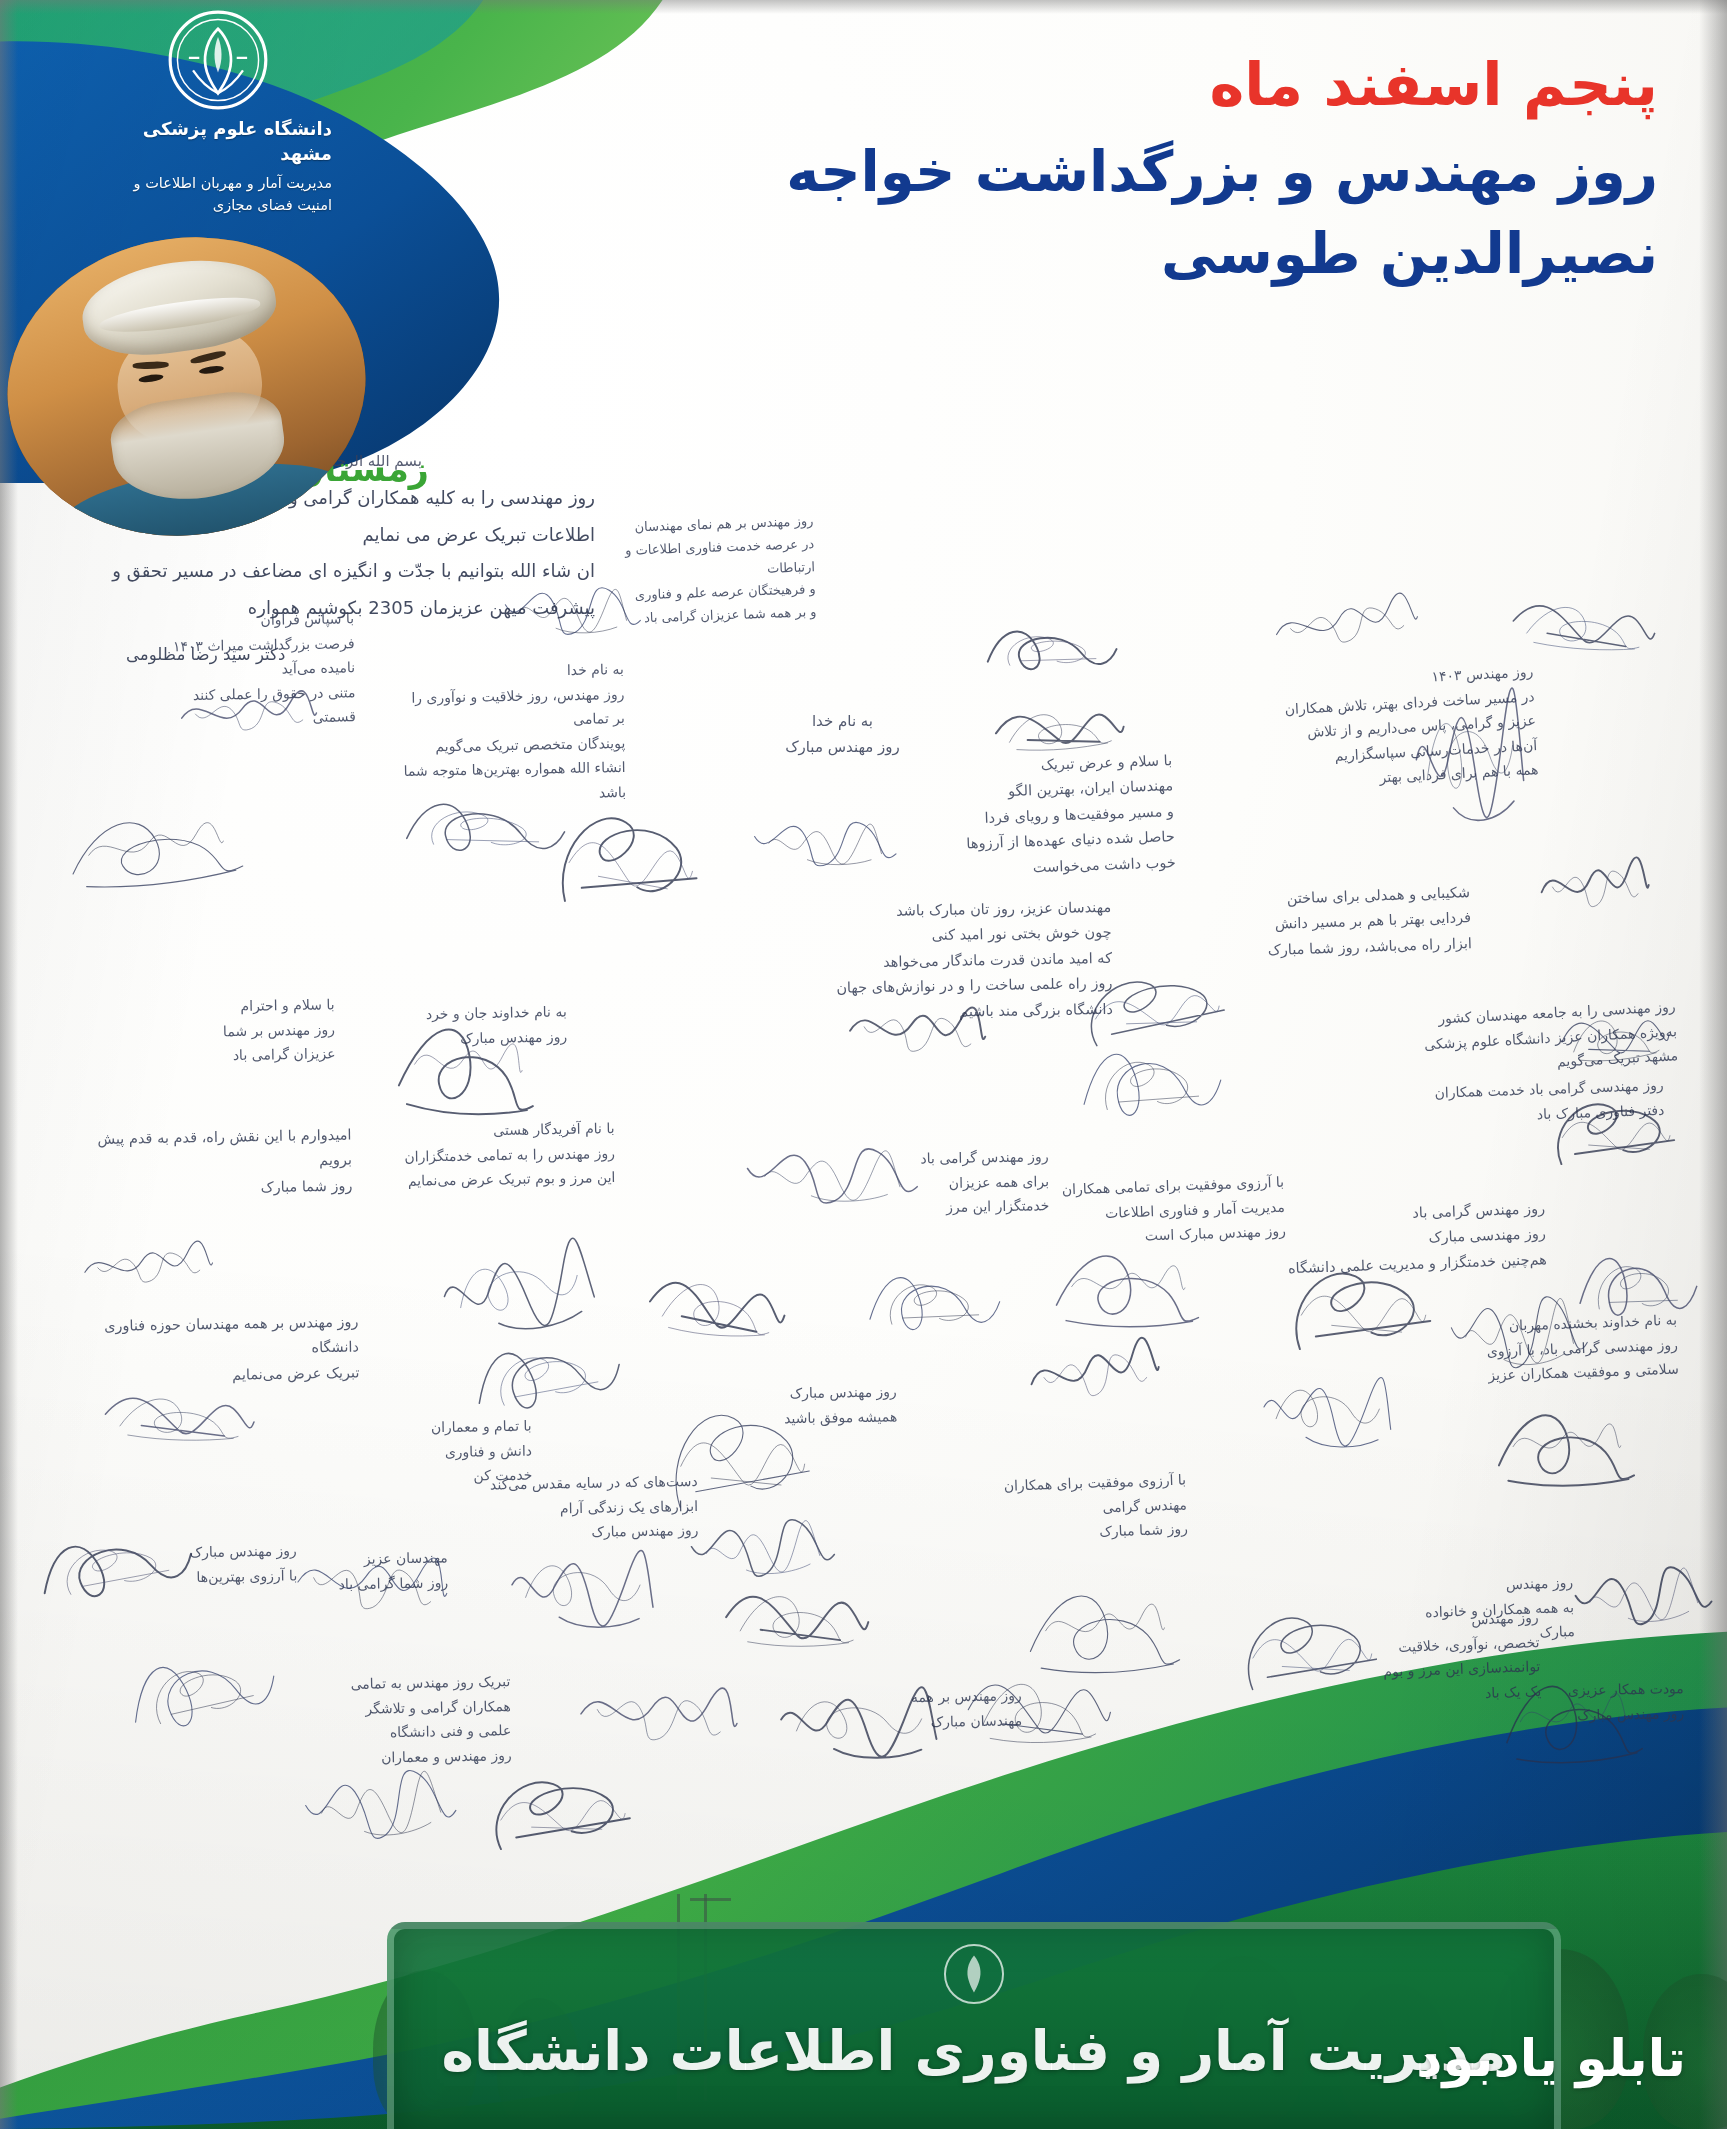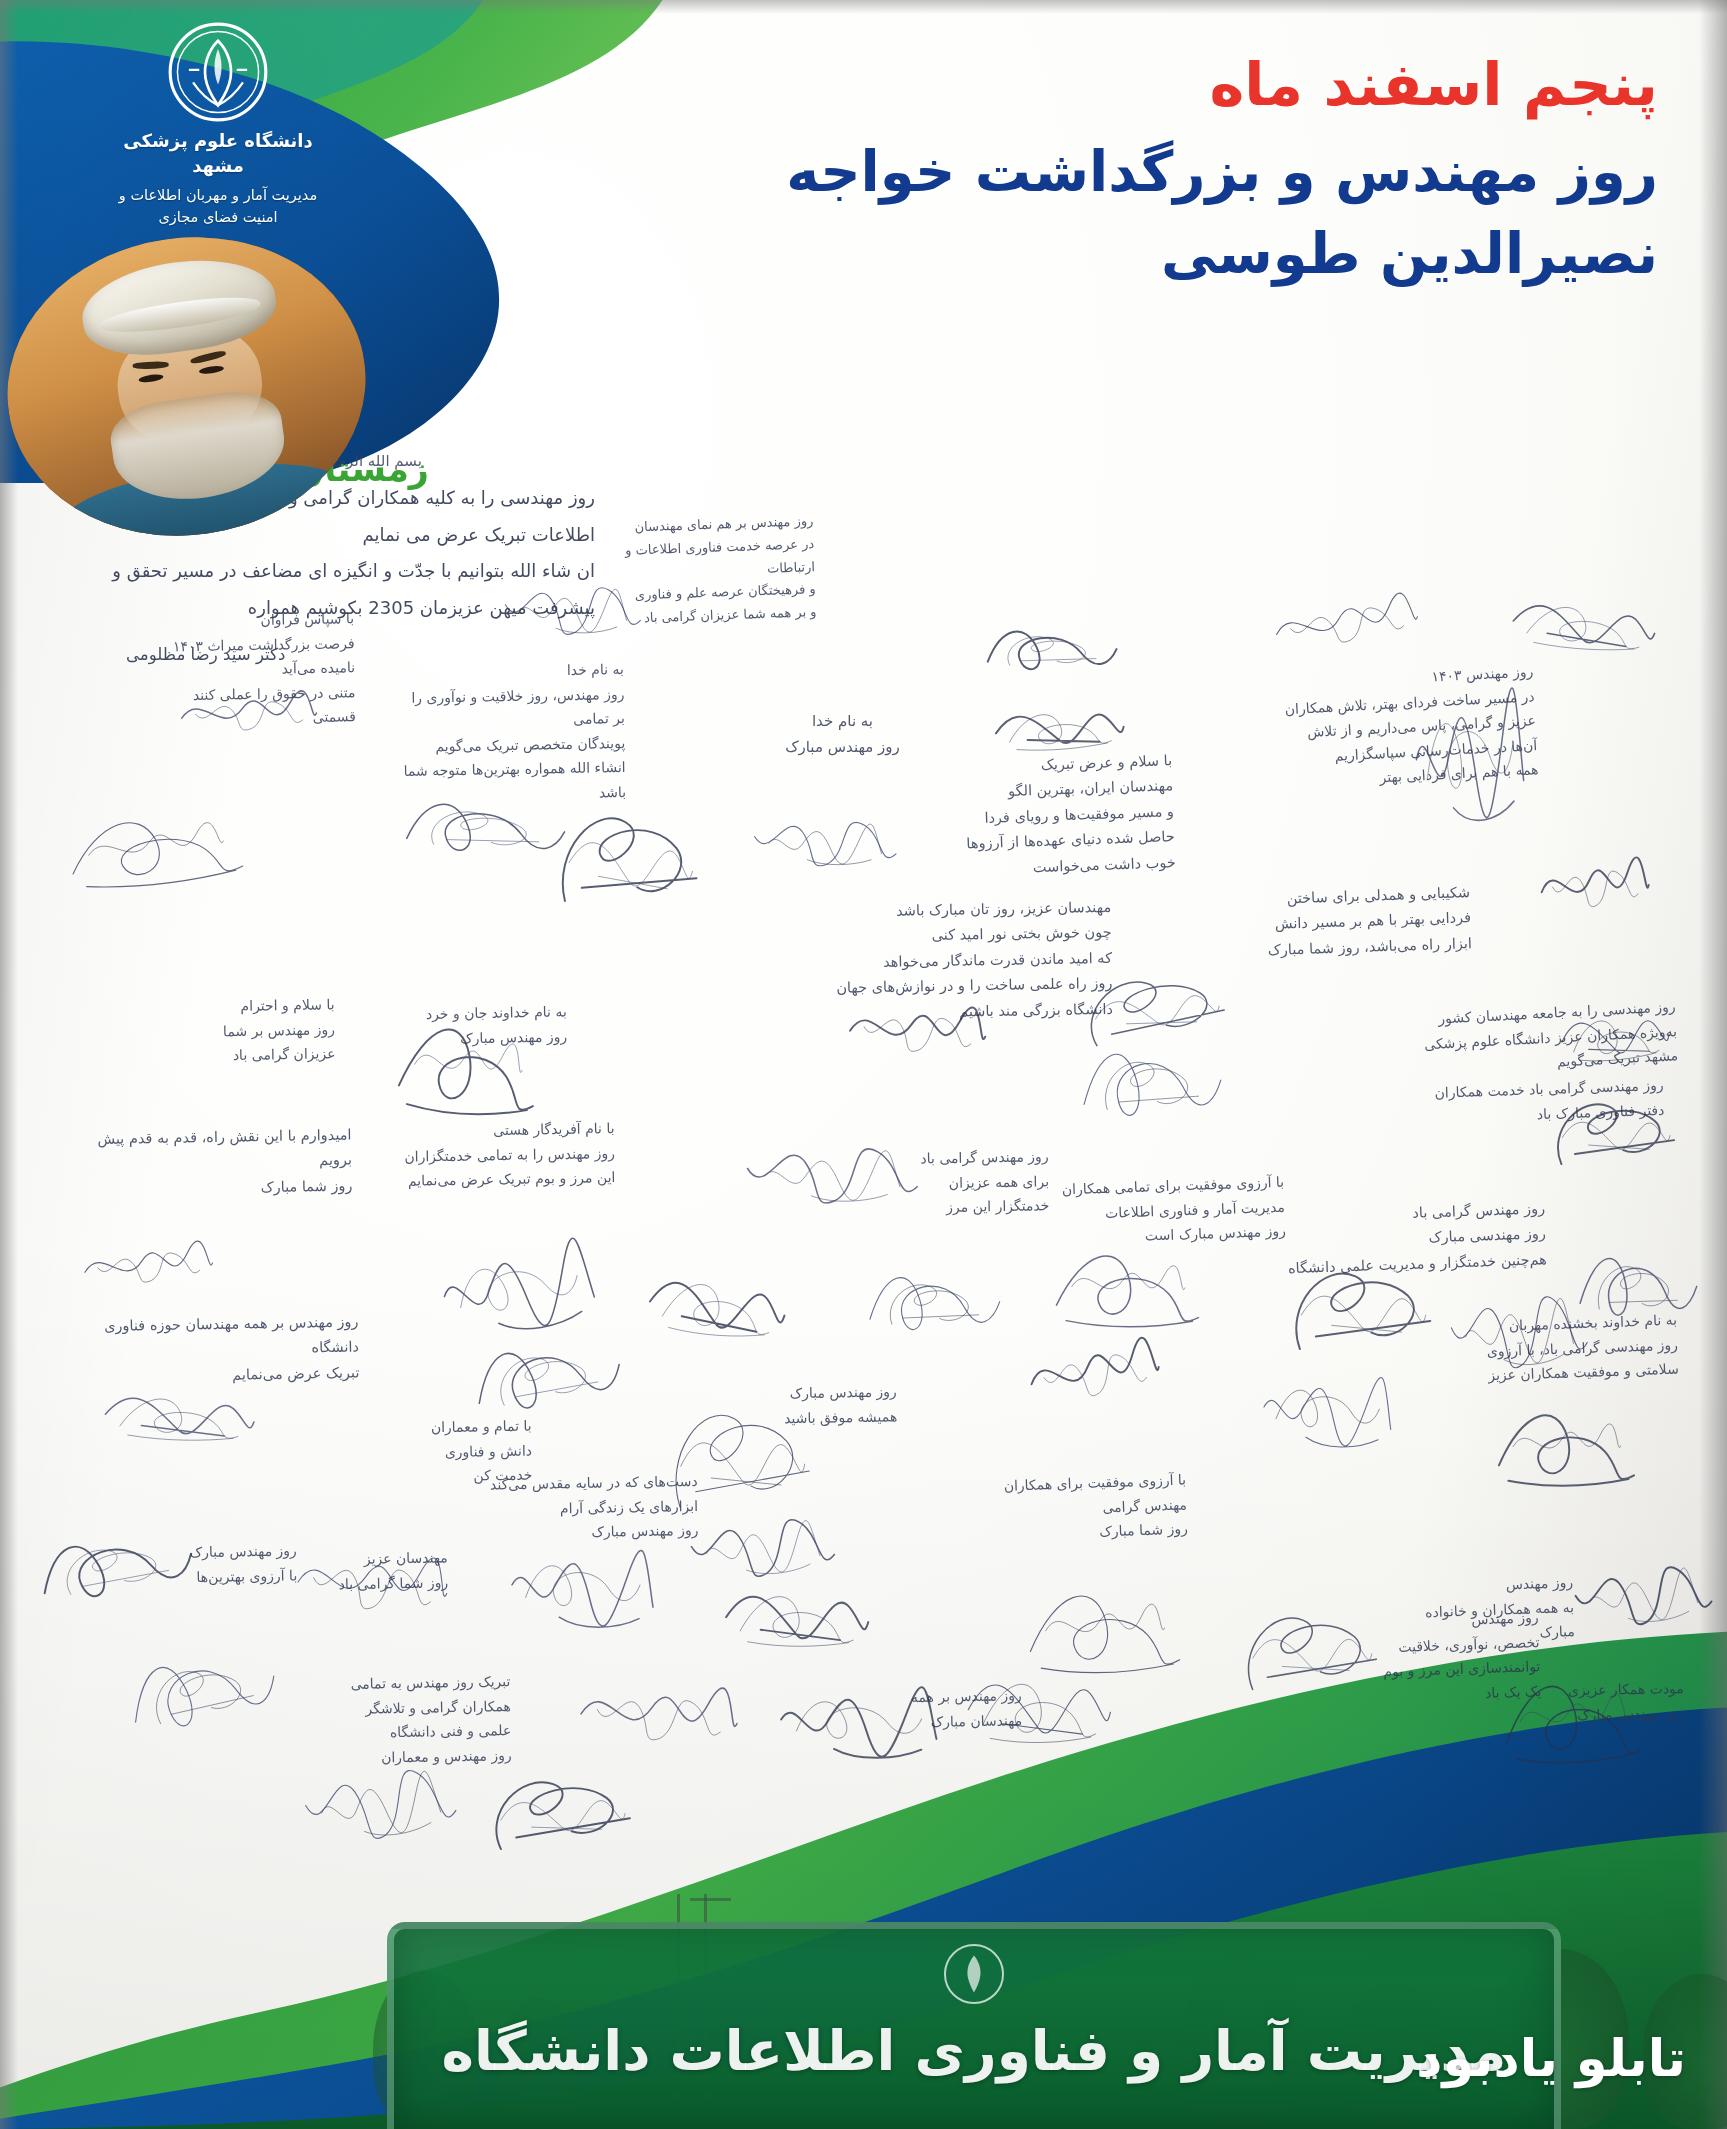--- a/index.html
+++ b/index.html
@@ -65,23 +65,23 @@
     left: 0; bottom: 0;
     width: 1727px;
     height: 525px;
   }
   .footer-wave svg { display:block; width:100%; height:100%; }
 
   
   .univ-logo {
     position: absolute;
     left: 104px;
-    top: 20px;
+    top: 8px;
     width: 228px;
-    text-align: center;
+    text-align: right;
     color: #ffffff;
     z-index: 12;
   }
   .logo-mark {
     width: 104px; height: 104px;
     margin: 0 auto 4.1px auto;
     position: relative;
   }
   .logo-mark svg { width: 100%; height: 100%; display:block; }
   .univ-name {

